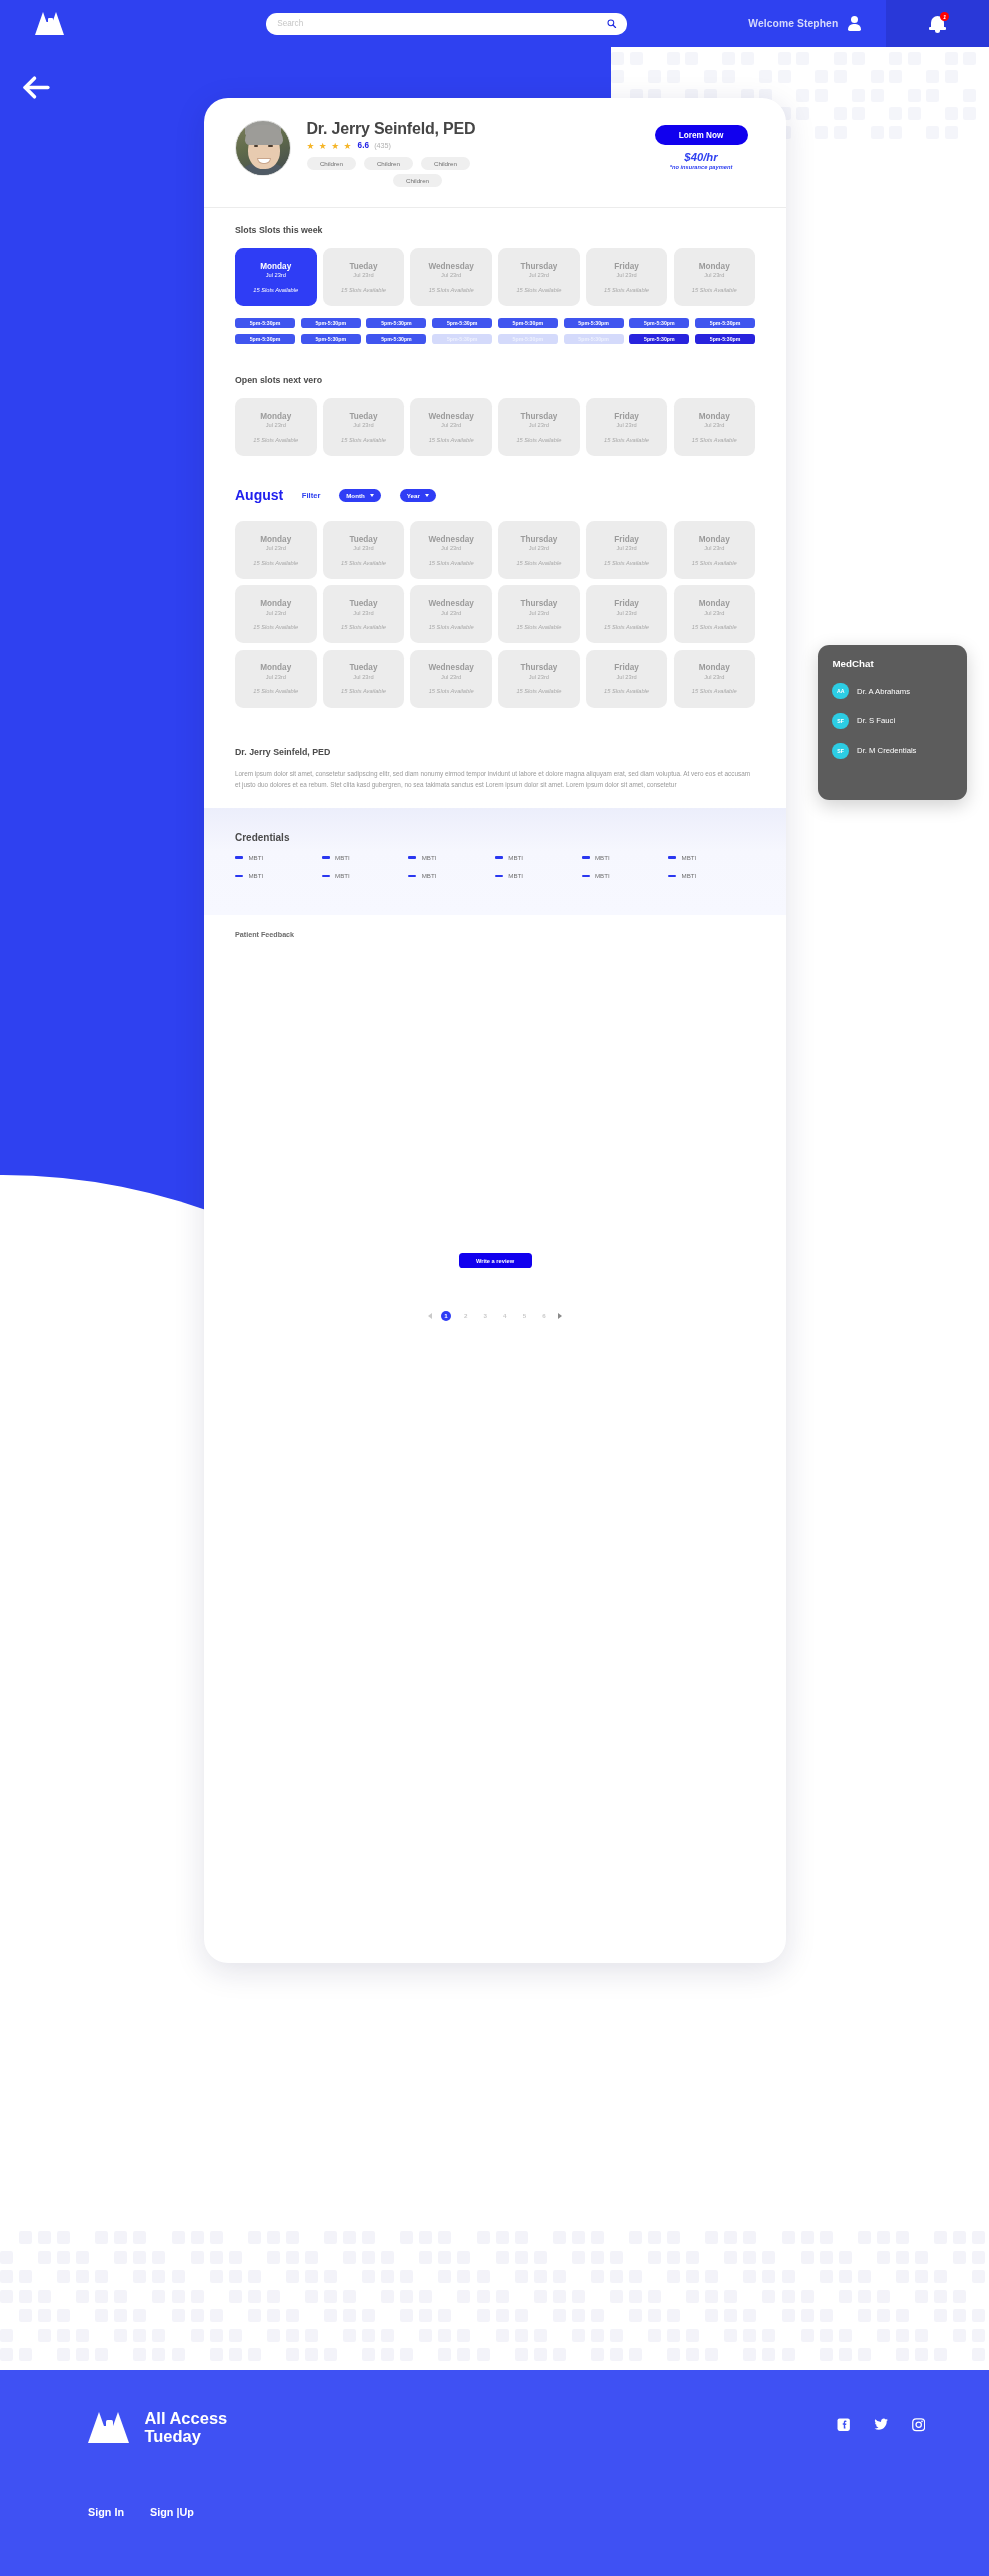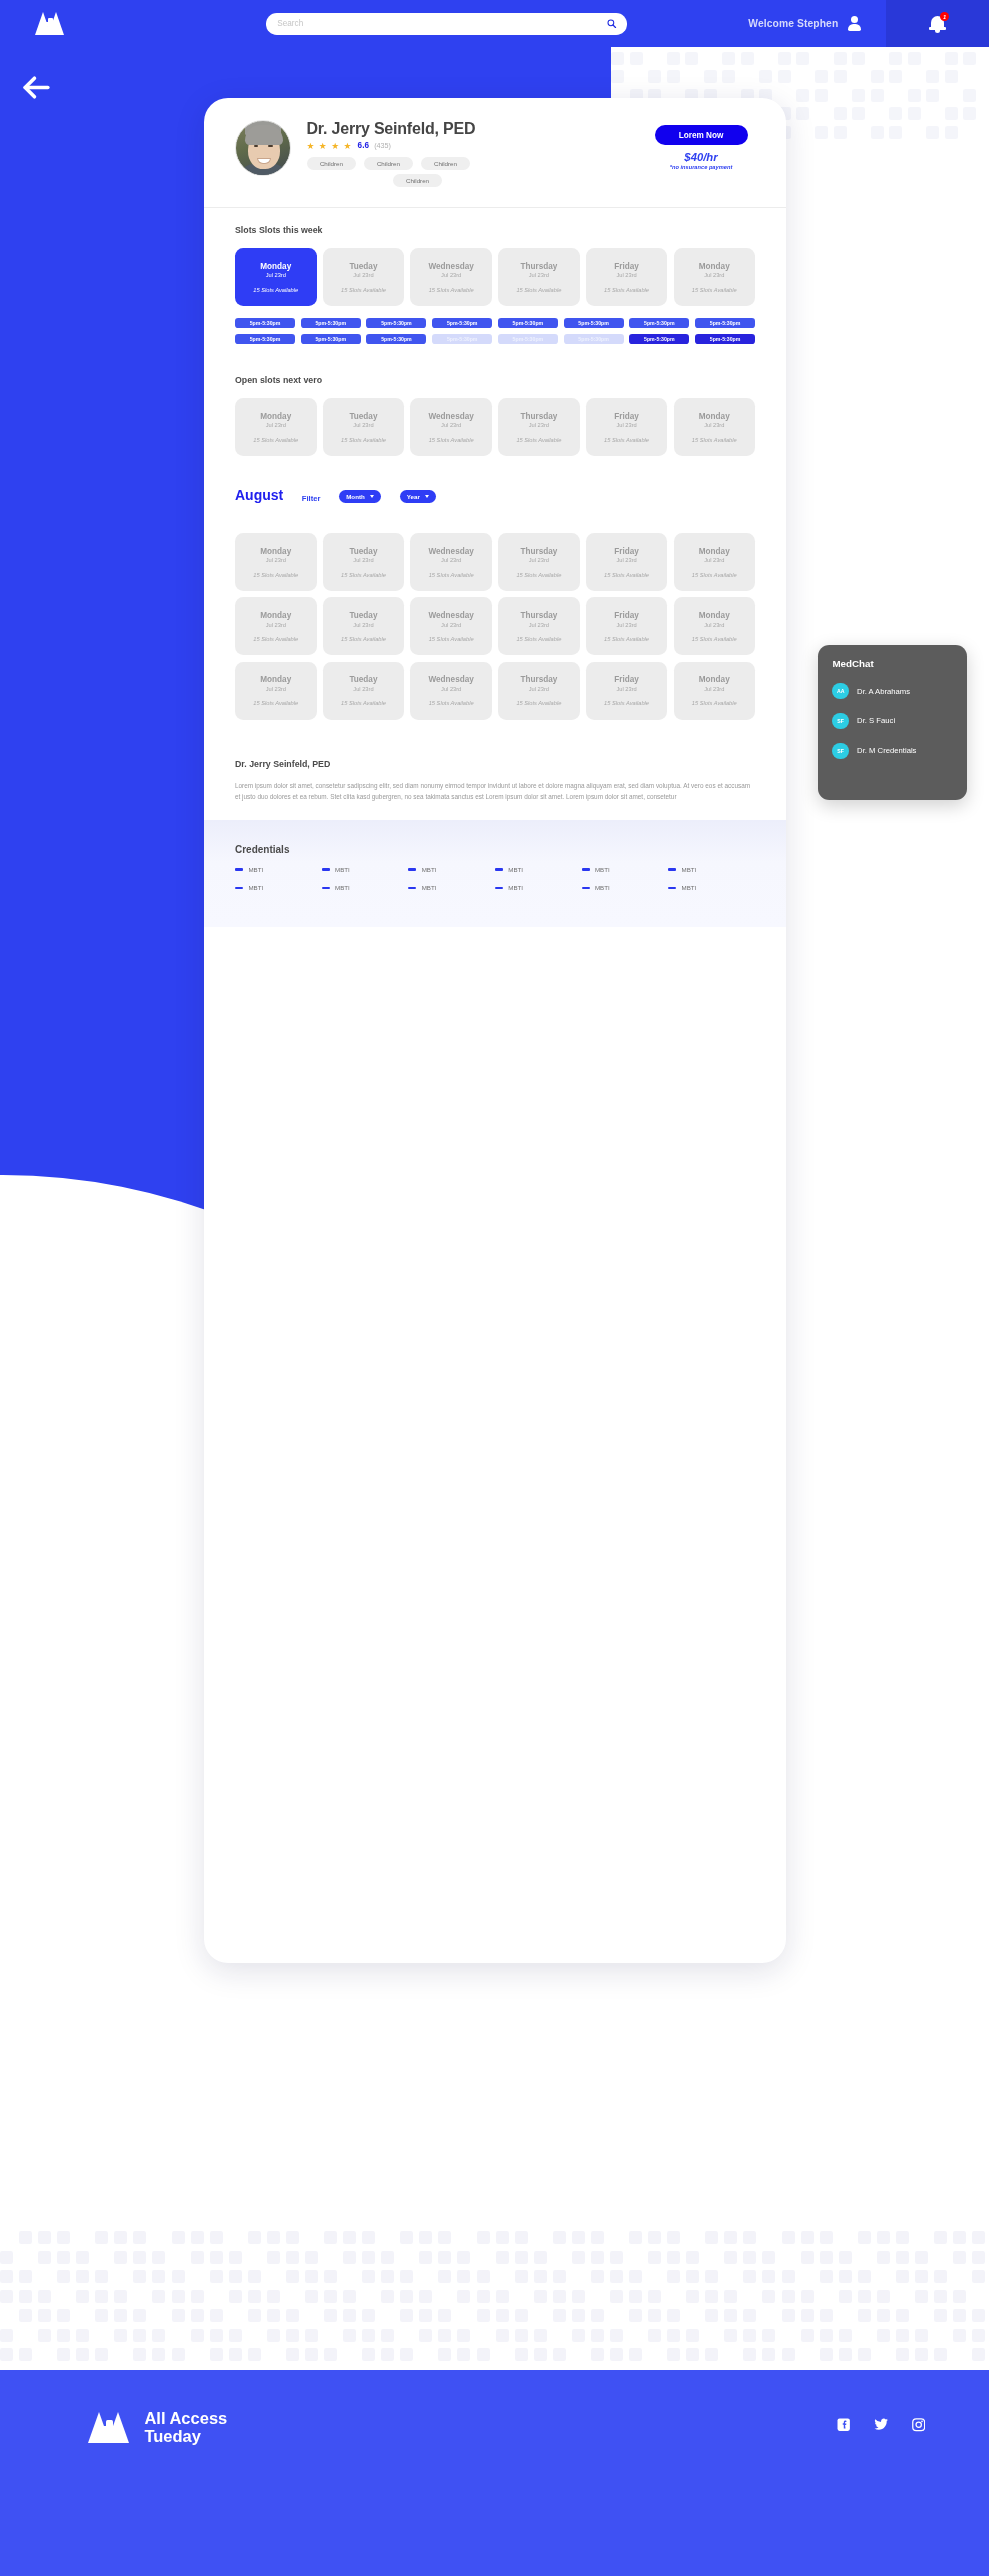--- a/index.html
+++ b/index.html
@@ -188,21 +188,21 @@
   .time-row{ display:flex; gap:5.7px; margin-bottom:5.7px; }
   .time-pill{
     flex:1; height:10.3px; border-radius:3.1px; background:#4055ef; color:#fff;
     font-size:5.2px; font-weight:bold; display:flex; align-items:center; justify-content:center;
     cursor:pointer; white-space:nowrap;
   }
   .time-pill.dim{ background:#d4dafb; color:#eef1fe; }
   .time-pill.deep{ background:#2823dd; }
 
   
-  .month-head{ display:flex; align-items:flex-end; gap:18.5px; margin:31px 0 30px 0; }
+  .month-head{ display:flex; align-items:center; gap:18.5px; margin:31px 0 18px 0; }
   .month-title{ color:#2020ee; font-size:14px; font-weight:bold; }
   .filter-label{ color:#2f41f0; font-size:7.7px; font-weight:bold; }
   .pill-select{
     background:#2f3df5; color:#fff; border:none; cursor:pointer; border-radius:7.2px;
     height:13.4px; padding:0 7.2px; font-size:6.2px; font-weight:bold;
     display:flex; align-items:center; gap:5.2px; font-family:"Liberation Sans", sans-serif;
   }
   .caret{ width:0; height:0; border-left:2.6px solid transparent; border-right:2.6px solid transparent; border-top:3.1px solid #fff; }
 
   .month-rows .day-grid{ margin-bottom:6.2px; }
@@ -992,20 +992,37 @@
           <i class="cred-dash"></i>
           <span class="cred-label">MBTI</span>
         </div>
         <div class="cred-item">
           <i class="cred-dash"></i>
           <span class="cred-label">MBTI</span>
         </div>
       </div>
   </div>
 
+  <div class="feedback">
+    <div class="feedback-title">Patient Feedback</div>
+    <div class="feedback-body"></div>
+    <div class="review-btn-row">
+      <button class="review-btn">Write a review</button>
+    </div>
+    <div class="pagination" id="pagination">
+        <i class="page-arrow prev"></i>
+        <button class="page-num active">1</button>
+        <button class="page-num">2</button>
+        <button class="page-num">3</button>
+        <button class="page-num">4</button>
+        <button class="page-num">5</button>
+        <button class="page-num">6</button>
+        <i class="page-arrow next"></i>
+      </div>
+  </div>
 </div>
 
 <div class="medchat">
   <div class="medchat-title">MedChat</div>
   <div class="medchat-list" id="medchatList">
       <div class="medchat-item">
         <div class="medchat-avatar">AA</div>
         <div class="medchat-name">Dr. A Abrahams</div>
       </div>
       <div class="medchat-item">
@@ -1049,20 +1066,24 @@
       <a class="social">
         <svg width="13.4" height="13.4" viewBox="0 0 26 26">
           <rect x="1.5" y="1.5" width="23" height="23" rx="6.5" fill="none" stroke="#ffffff" stroke-width="2.4"></rect>
           <circle cx="13" cy="13" r="5.2" fill="none" stroke="#ffffff" stroke-width="2.4"></circle>
           <circle cx="19.4" cy="6.6" r="1.6" fill="#ffffff"></circle>
         </svg>
       </a>
     </div>
   </div>
 
+  <div class="footer-links" id="footerLinks">
+      <a class="footer-link">Sign In</a>
+      <a class="footer-link">Sign |Up</a>
+    </div>
 
   <div class="footer-copy">
     
     
     
   </div>
 </div>
 
 
 </body></html>

